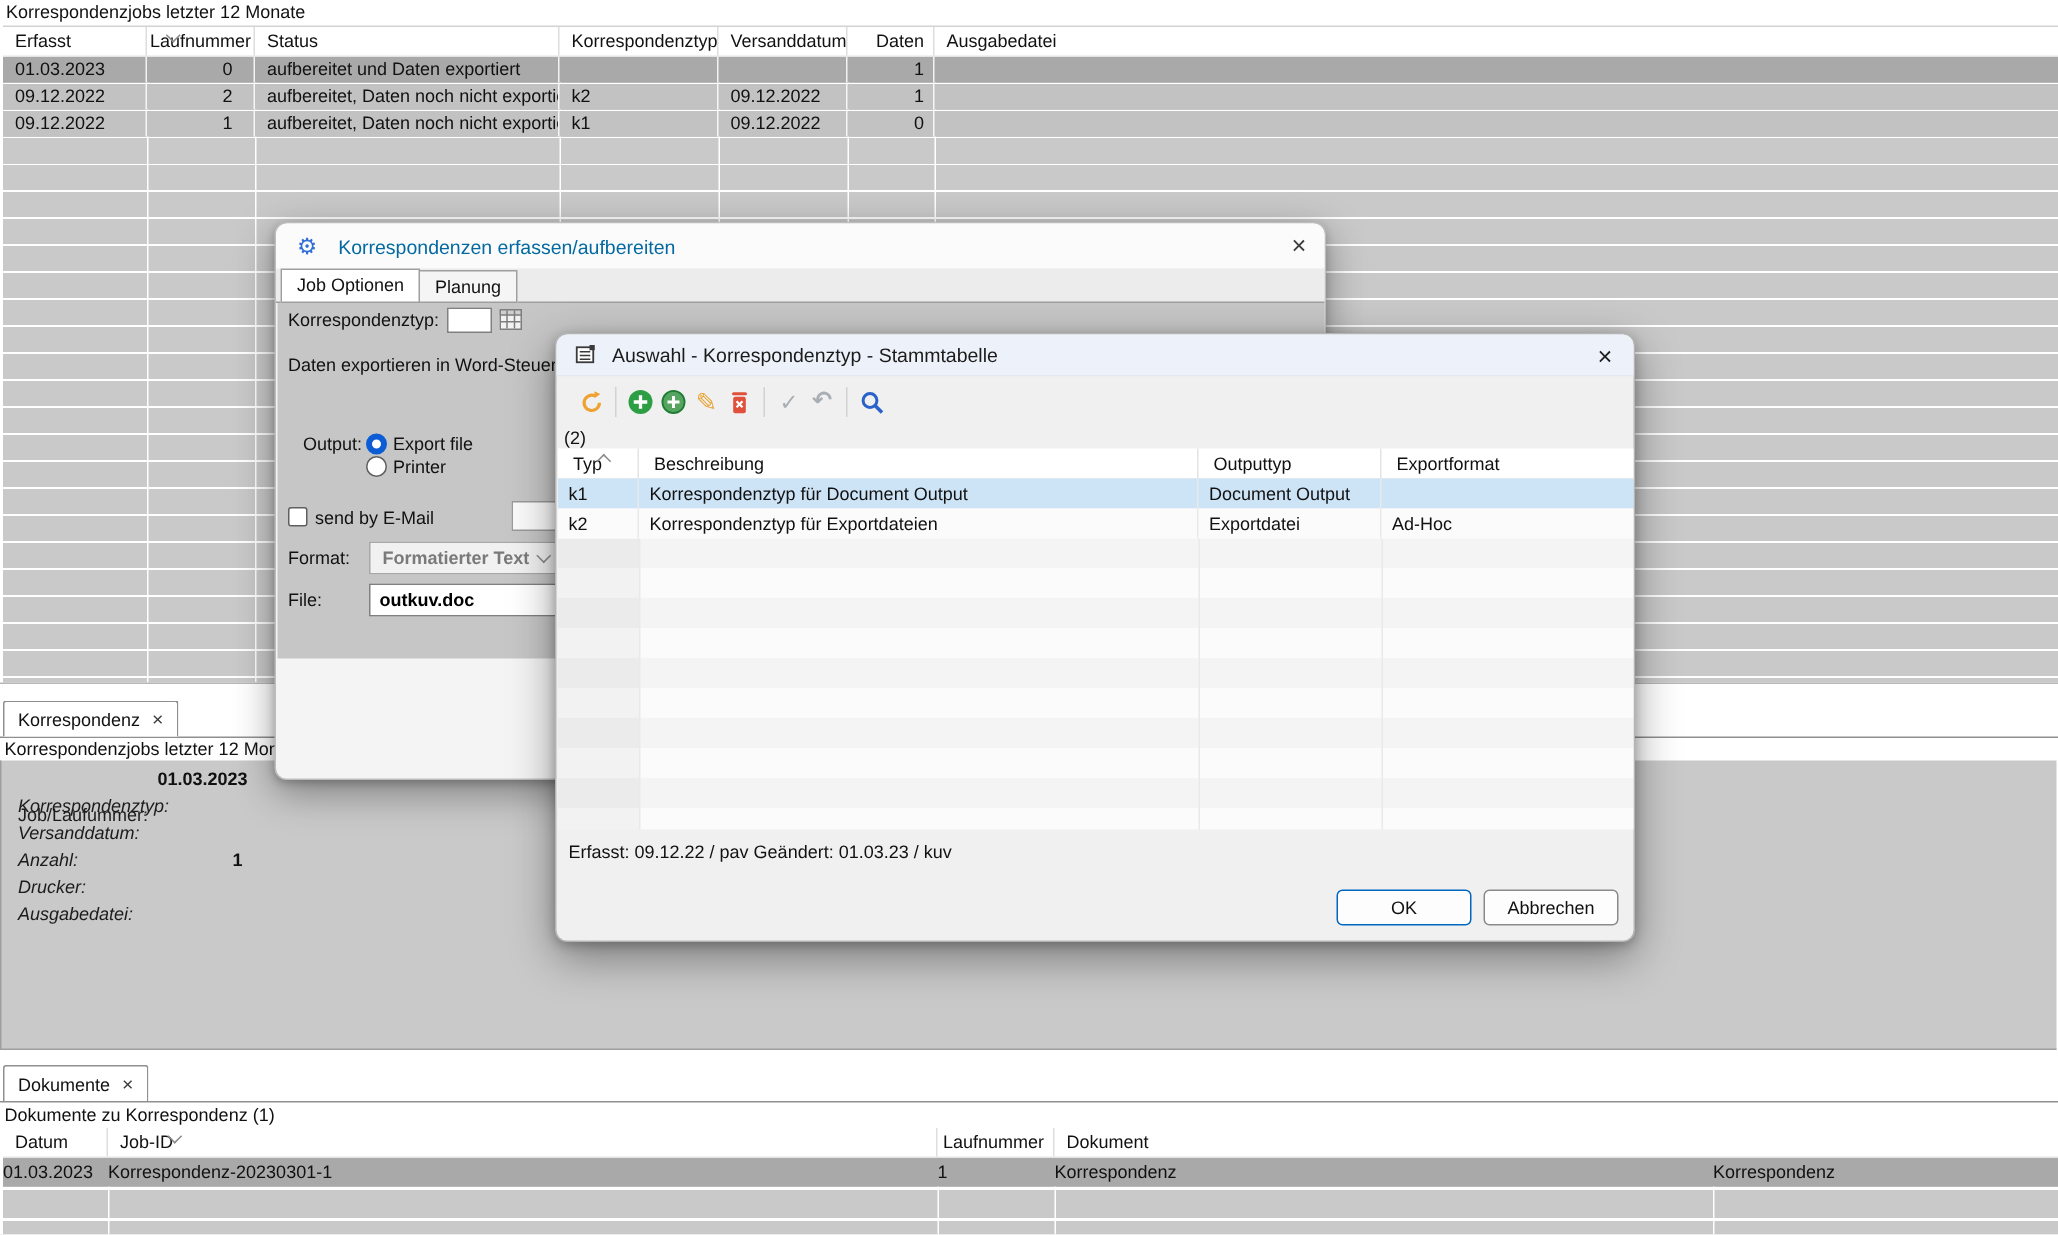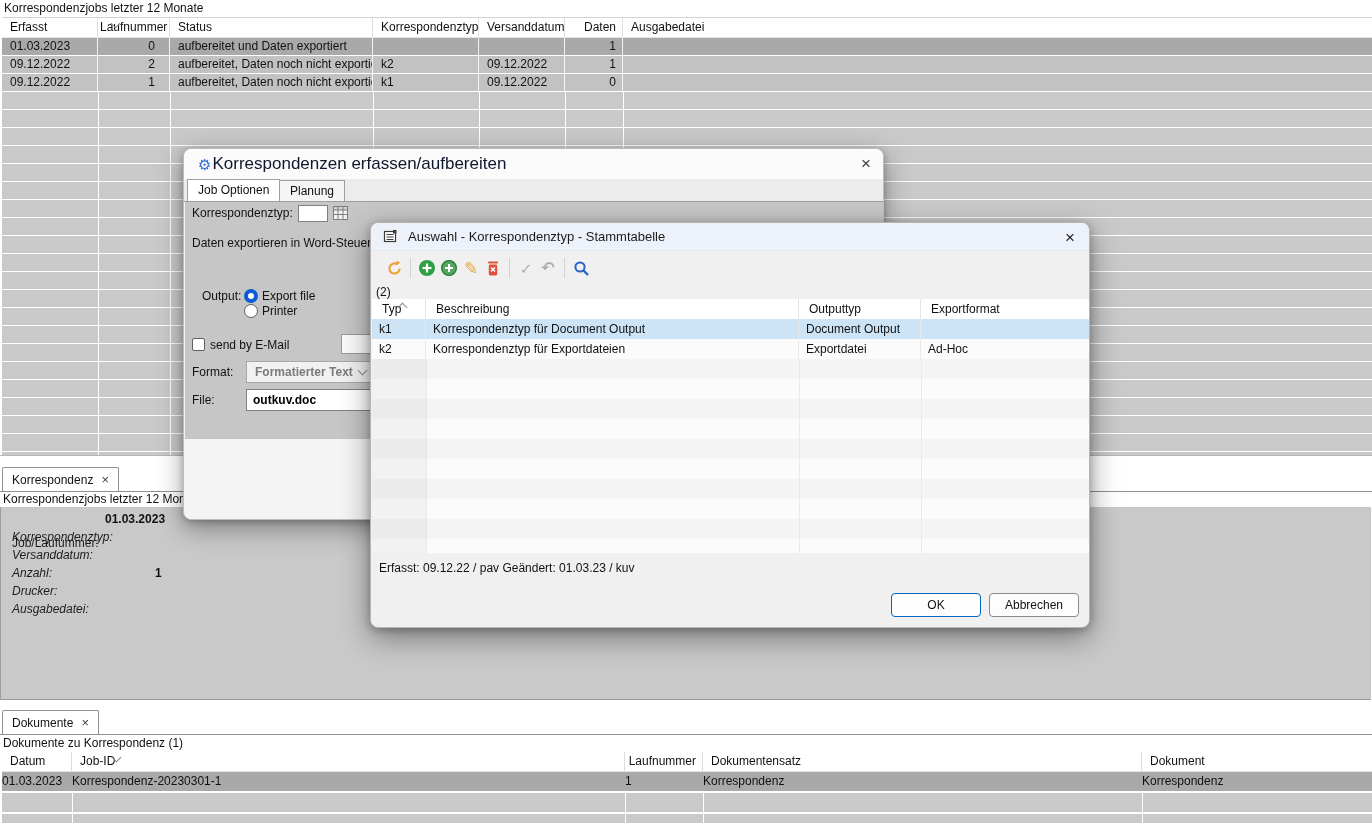--- a/index.html
+++ b/index.html
@@ -47,21 +47,21 @@
               border-bottom:1px solid #e4e4e4}
   .bot-stripes{position:absolute;left:2px;top:772px;width:1370px;height:51px;
                background:repeating-linear-gradient(to bottom,#c9c9c9 0 19px,#ffffff 19px 21px)}
   .dk-row{position:absolute;left:2px;top:772px;width:1370px;height:19px;line-height:19px}
 
   
   .dlg1{position:absolute;left:183px;top:148px;width:701px;height:372px;border-radius:8px;background:#f4f4f4;
         border:1px solid #bdbdbd;box-shadow:0 8px 26px rgba(0,0,0,.38),0 2px 6px rgba(0,0,0,.22);box-sizing:border-box}
   .dlg1-tb{position:absolute;left:0;top:0;width:100%;height:30px;background:#fbfbfc;border-radius:8px 8px 0 0;
            display:flex;align-items:center}
-  .dlg1-title{margin-left:1px;font-size:17px;color:#0f172a;white-space:nowrap}
+  .dlg1-title{margin-left:14px;font-size:13px;color:#0369a1;white-space:nowrap}
   .gear{margin-left:14px;font-size:15px;color:#2f6fd6;line-height:1}
   .close-x{position:absolute;right:12px;top:2px;font-size:17px;color:#3c3c3c;line-height:26px;cursor:default}
   .dlg1-tabs{position:absolute;left:0;top:30px;width:100%;height:23px;background:#ececec;border-bottom:1px solid #9f9f9f;box-sizing:border-box}
   .dtab{position:absolute;height:23px;line-height:21px;padding:0 10px;background:#fff;border:1px solid #9f9f9f;
         box-sizing:border-box;white-space:nowrap;z-index:2}
   .dtab.inactive{top:1px;height:22px;background:#f5f5f5;z-index:1}
   .dlg1-body{position:absolute;left:1px;top:53px;width:698px;height:237px;background:#c6c6c6}
   .blabel{position:absolute;height:16px;line-height:16px;white-space:nowrap}
   .tinput{position:absolute;background:#fff;border:1px solid #808080;box-sizing:border-box;
           font-family:inherit;font-size:12px;padding:0 6px}
@@ -176,21 +176,20 @@
   <div class="tab" style="left:2px;top:710px">
     <span>Dokumente</span>
     <span class="tabx">×</span>
   </div>
   <div class="subtitle" style="top:736px">Dokumente zu Korrespondenz (1)</div>
 
   <div class="bot-header dk-grid">
     <div class="hc">Datum</div>
     <div class="hc">Job-ID</div>
     <div class="hc r">Laufnummer</div>
-    <div class="hc">Dokumentensatz</div>
     <div class="hc" style="border-right:none">Dokument</div>
   </div>
   <span class="schev down" style="left:113px;top:754px"></span>
 
   <div class="bot-stripes"></div>
   <div class="vline" style="left:72px;top:772px;height:51px"></div>
   <div class="vline" style="left:625px;top:772px;height:51px"></div>
   <div class="vline" style="left:703px;top:772px;height:51px"></div>
   <div class="vline" style="left:1142px;top:772px;height:51px"></div>
 

